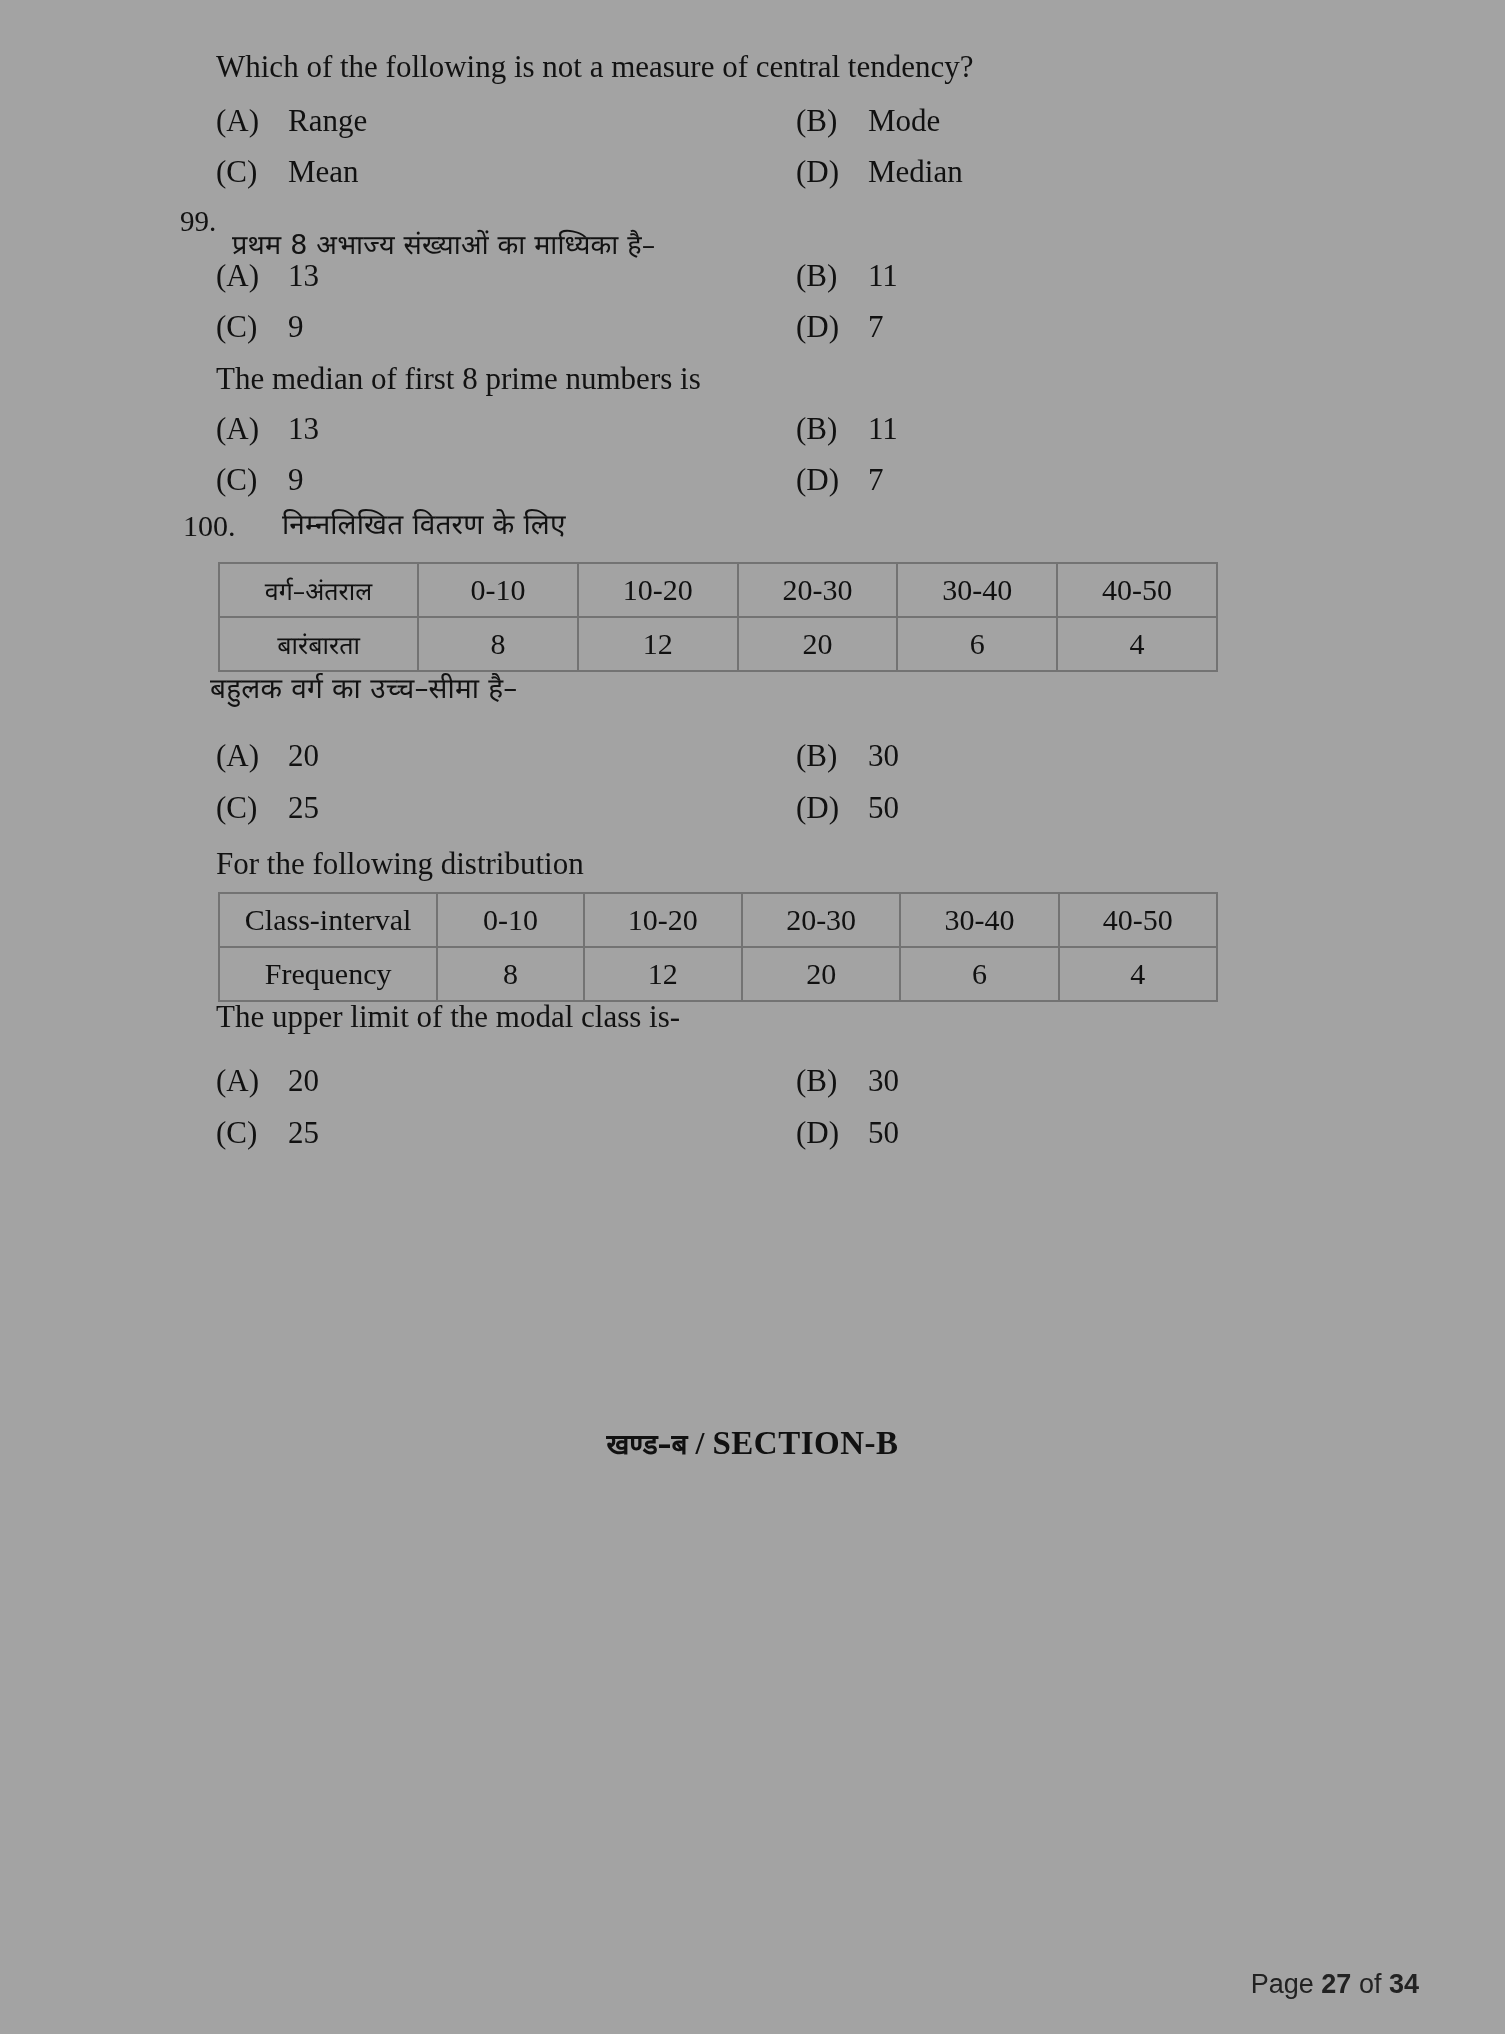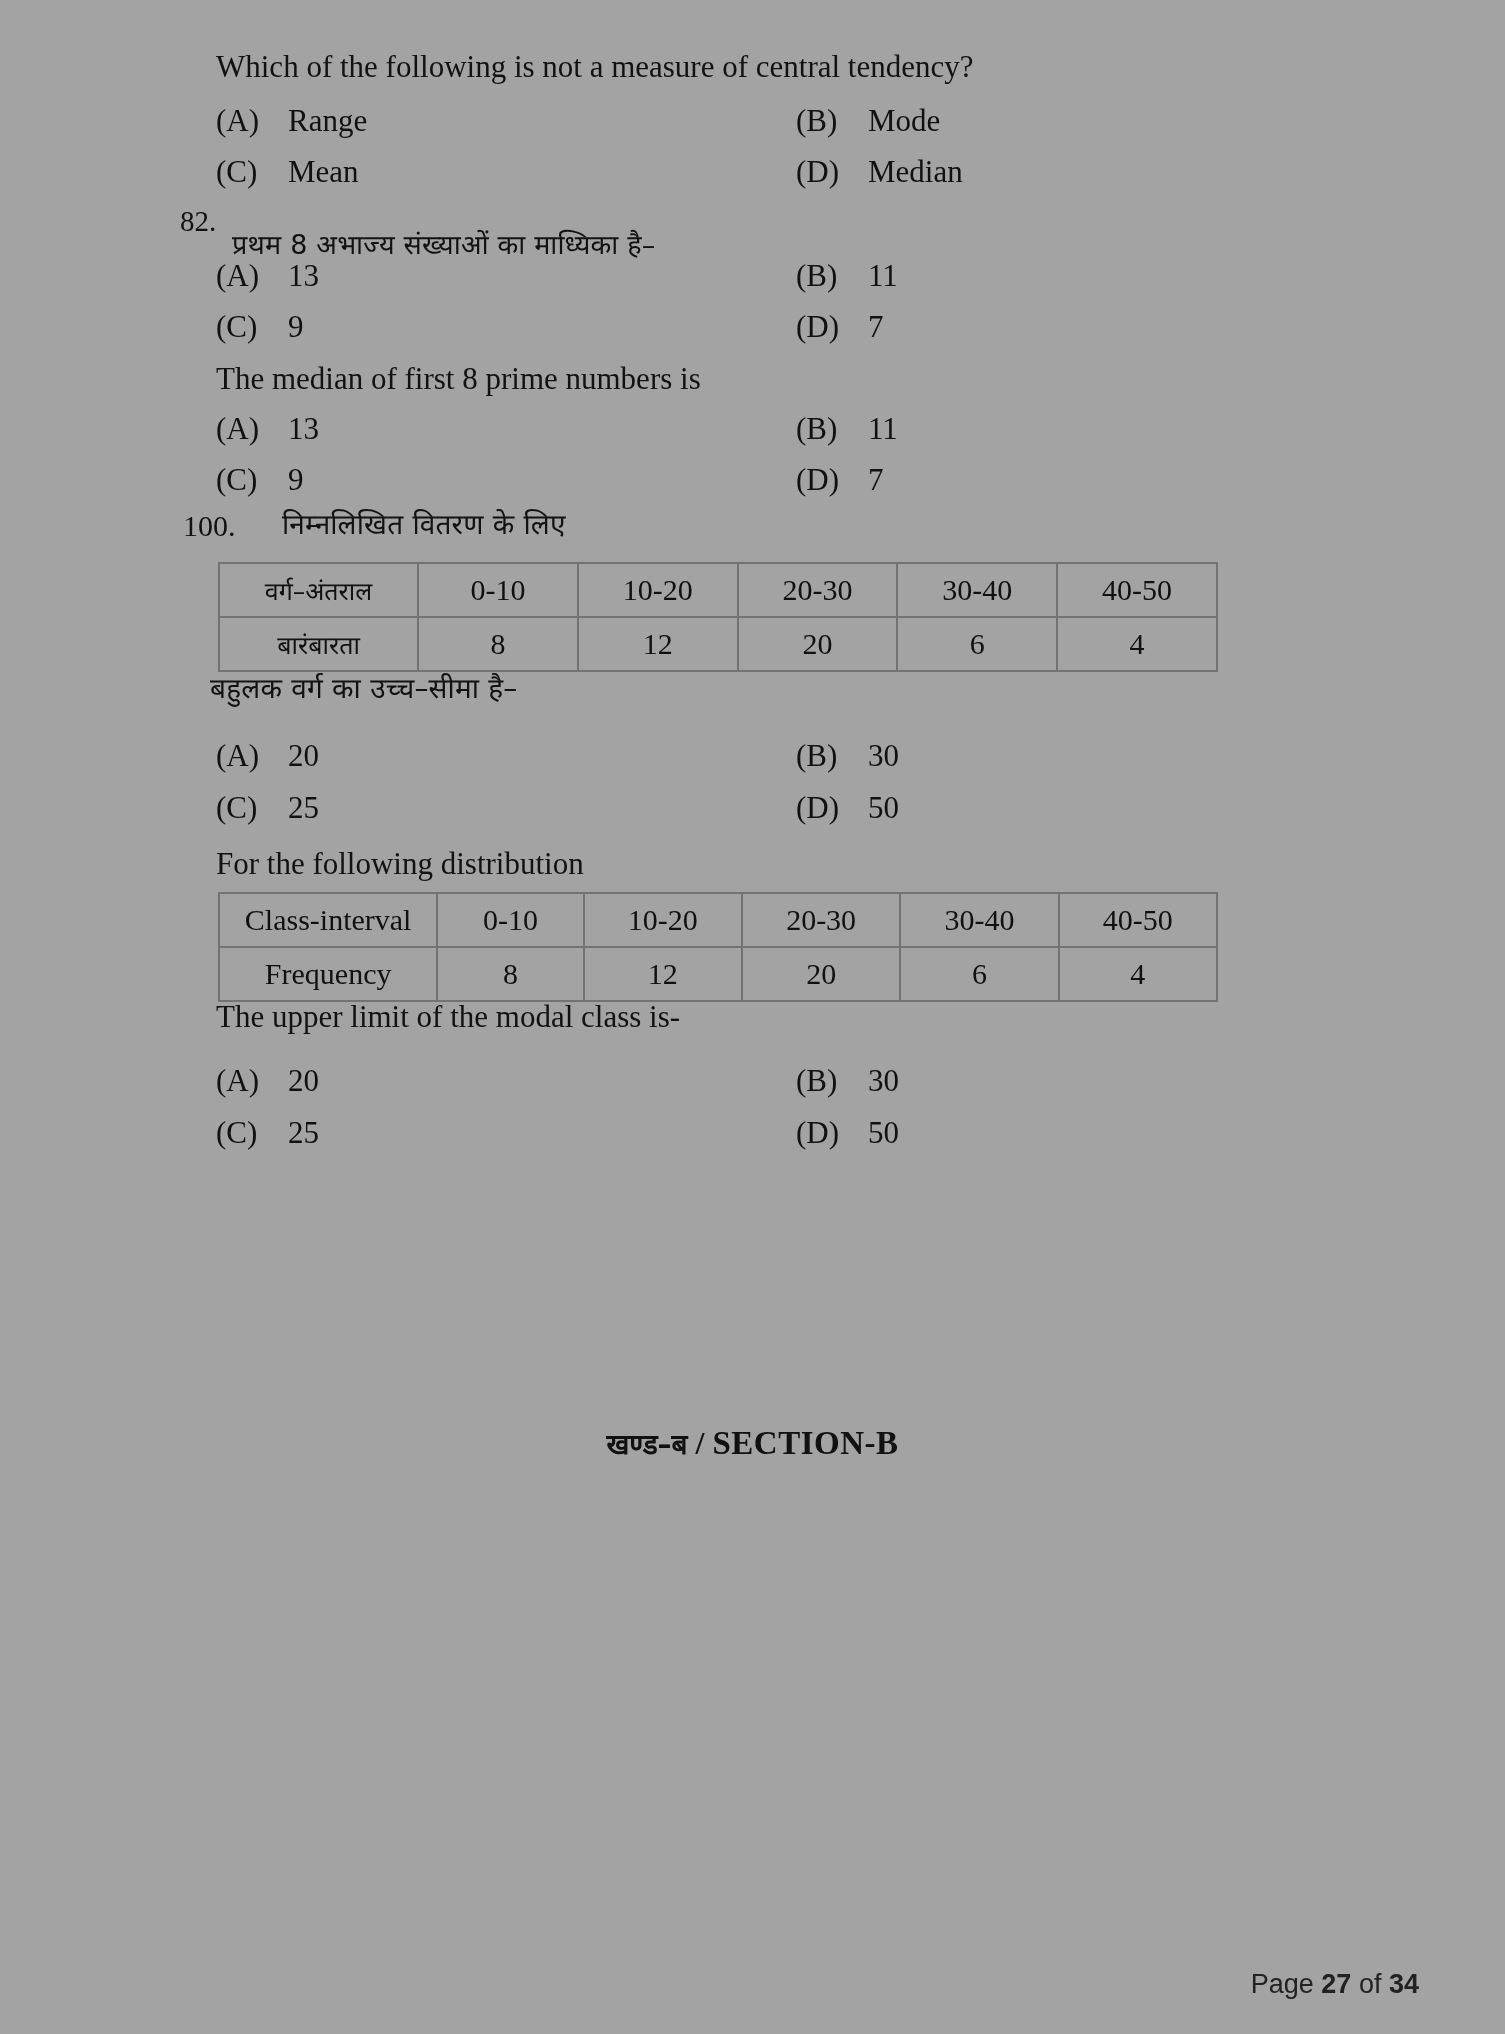--- a/index.html
+++ b/index.html
@@ -141,21 +141,21 @@
     <div class="opt">
       <span class="opt-tag">(C)</span>
       <span class="opt-text">Mean</span>
     </div>
     <div class="opt">
       <span class="opt-tag">(D)</span>
       <span class="opt-text">Median</span>
     </div>
   </div>
 
-  <div class="q-line" style="left:180px; top:204px; font-family:'Liberation Serif',serif; font-size:29px;">82.</div>
+  <div class="q-line" style="left:180px; top:204px; font-family:'Liberation Serif',serif; font-size:29px;">99.</div>
   <div class="q-line hindi" style="left:232px; top:206px;margin-top:23px;">प्रथम 8 अभाज्य संख्याओं का माध्यिका है–</div>
 
   <div class="opt-row" style="top:258px;">
     <div class="opt">
       <span class="opt-tag">(A)</span>
       <span class="opt-text">13</span>
     </div>
     <div class="opt">
       <span class="opt-tag">(B)</span>
       <span class="opt-text">11</span>

